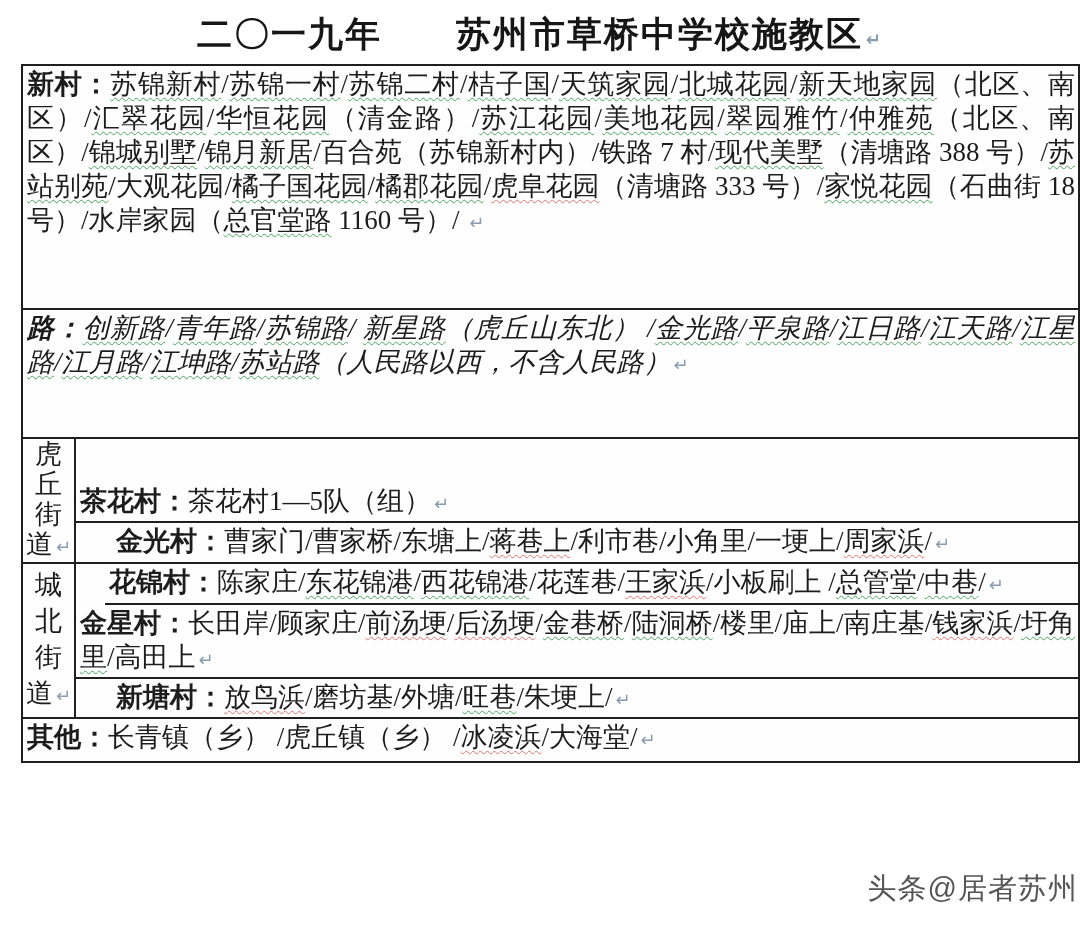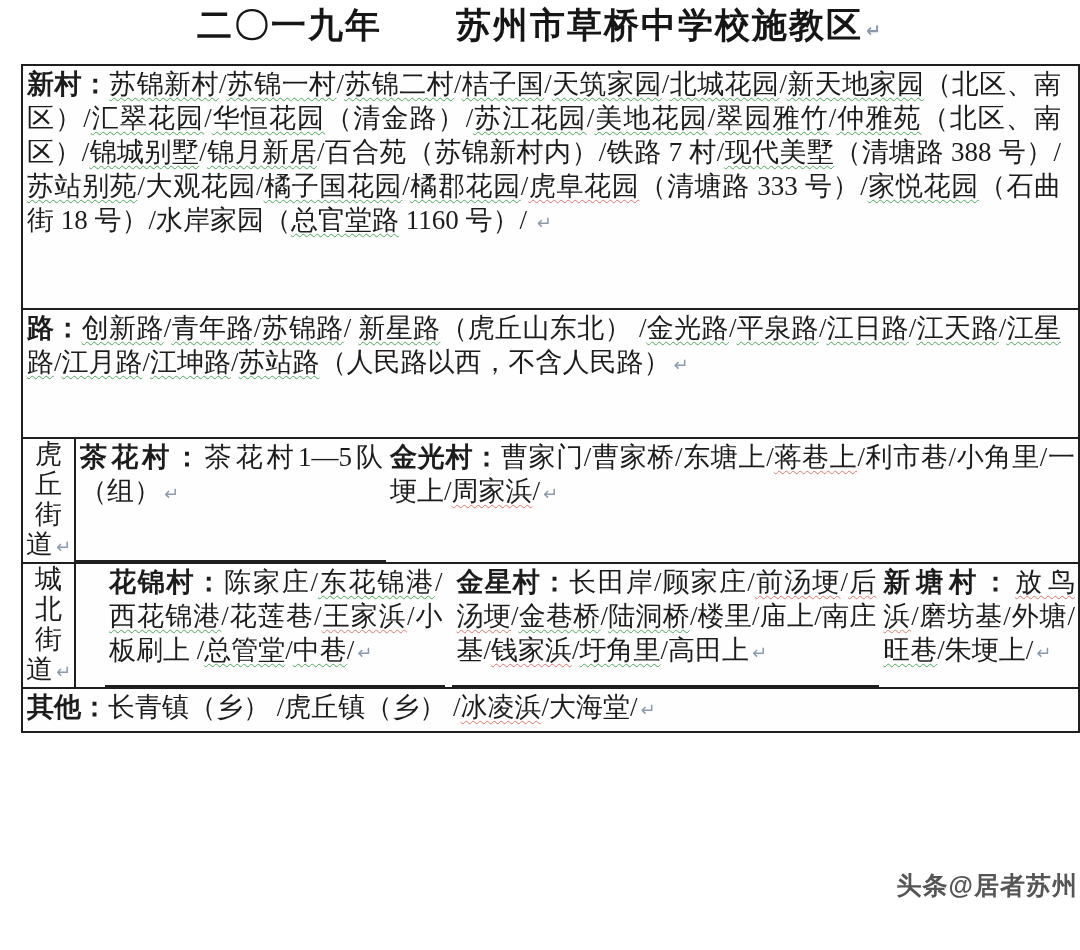--- a/index.html
+++ b/index.html
@@ -3,63 +3,63 @@
 <meta charset="utf-8">
 <style>
   html,body{margin:0;padding:0;background:#ffffff;}
   body{
     width:1080px;height:950px;position:relative;overflow:hidden;
     font-family:"Liberation Serif","DejaVu Serif",serif;
     color:#1c1c1c;
   }
   .title-wrap{position:absolute;top:2px;left:0;width:100%;text-align:center;}
   .page-title{
-    display:inline-block;font-size:35px;font-weight:bold;margin:0;
+    display:inline-block;font-size:35px;font-weight:bold;margin:9px;
     letter-spacing:2px;color:#161616;
   }
   .schooltable{
     position:absolute;left:21px;top:64px;width:1055px;
     border:2px solid #1f1f1f;background:#fefefe;
     font-size:27px;line-height:34px;text-align:justify;
   }
-  .row{border-bottom:2px solid #1f1f1f;padding:1px 17px 0 4px;}
+  .row{border-bottom:2px solid #1f1f1f;padding:1px 3px 0 4px;}
   .row:last-child{border-bottom:none;}
   .group{display:flex;padding:0;}
   .vhead{
     width:51px;flex:0 0 51px;border-right:2px solid #1f1f1f;
     display:flex;flex-direction:column;justify-content:space-evenly;
     align-items:center;text-align:center;font-size:27px;line-height:30px;
   }
-  .subrows{flex:1;display:flex;min-width:0;justify-content:flex-end;}
+  .subrows{flex:1;display:flex;flex-direction:column;min-width:0;justify-content:flex-end;}
   .subrow{border-bottom:2px solid #1f1f1f;padding:1px 3px 0 4px;text-align:justify;}
-  .subrow:last-child{border-bottom:none;}
+  .subrow:last-child{border-bottom:none;margin-left:36px;}
   .label{font-weight:bold;}
   
   .u-g{text-decoration:underline wavy #49a75a;text-decoration-thickness:1px;
        text-underline-offset:4px;text-decoration-skip-ink:none;}
   .u-r{text-decoration:underline wavy #e0756d;text-decoration-thickness:1px;
        text-underline-offset:4px;text-decoration-skip-ink:none;}
   
   .pmark{color:#8a9bb0;font-size:18px;margin-left:3px;font-family:"DejaVu Sans",sans-serif;}
   
   .k-xincun{min-height:241px;}
-  .k-lu{min-height:126px;}
+  .k-lu{min-height:126px;font-style:italic;}
   .k-chahua{min-height:30px;}
   .k-huqiucun{min-height:77px;}
   .k-lubei{min-height:30px;}
   .k-jinguang{min-height:38px;}
   .k-huajin{min-height:38px;margin-left:29px;}
-  .k-jinxing{min-height:70px;margin-left:7px;}
+  .k-jinxing{min-height:70px;}
   .k-xinhua{min-height:78px;}
   .k-xintang{min-height:29px;}
   .k-qitacun{min-height:31px;}
   .k-qita{min-height:41px;}
   .watermark{
     position:absolute;right:2px;top:869px;
-    font-size:25px;font-weight:bold;color:#555555;letter-spacing:1px;
+    font-size:29px;font-weight:normal;color:#555555;letter-spacing:1px;
     text-shadow:0 0 2px #ffffff,0 0 4px #ffffff,1px 1px 1px #ffffff,-1px -1px 1px #ffffff;
     font-family:"Liberation Sans","DejaVu Sans",sans-serif;
   }
 </style>
 </head>
 <body>
 
 <div class="title-wrap">
   <h1 class="page-title"><span>二〇一九年　　苏州市草桥中学校施教区</span><span class="pmark">↵</span></h1>
 </div>

